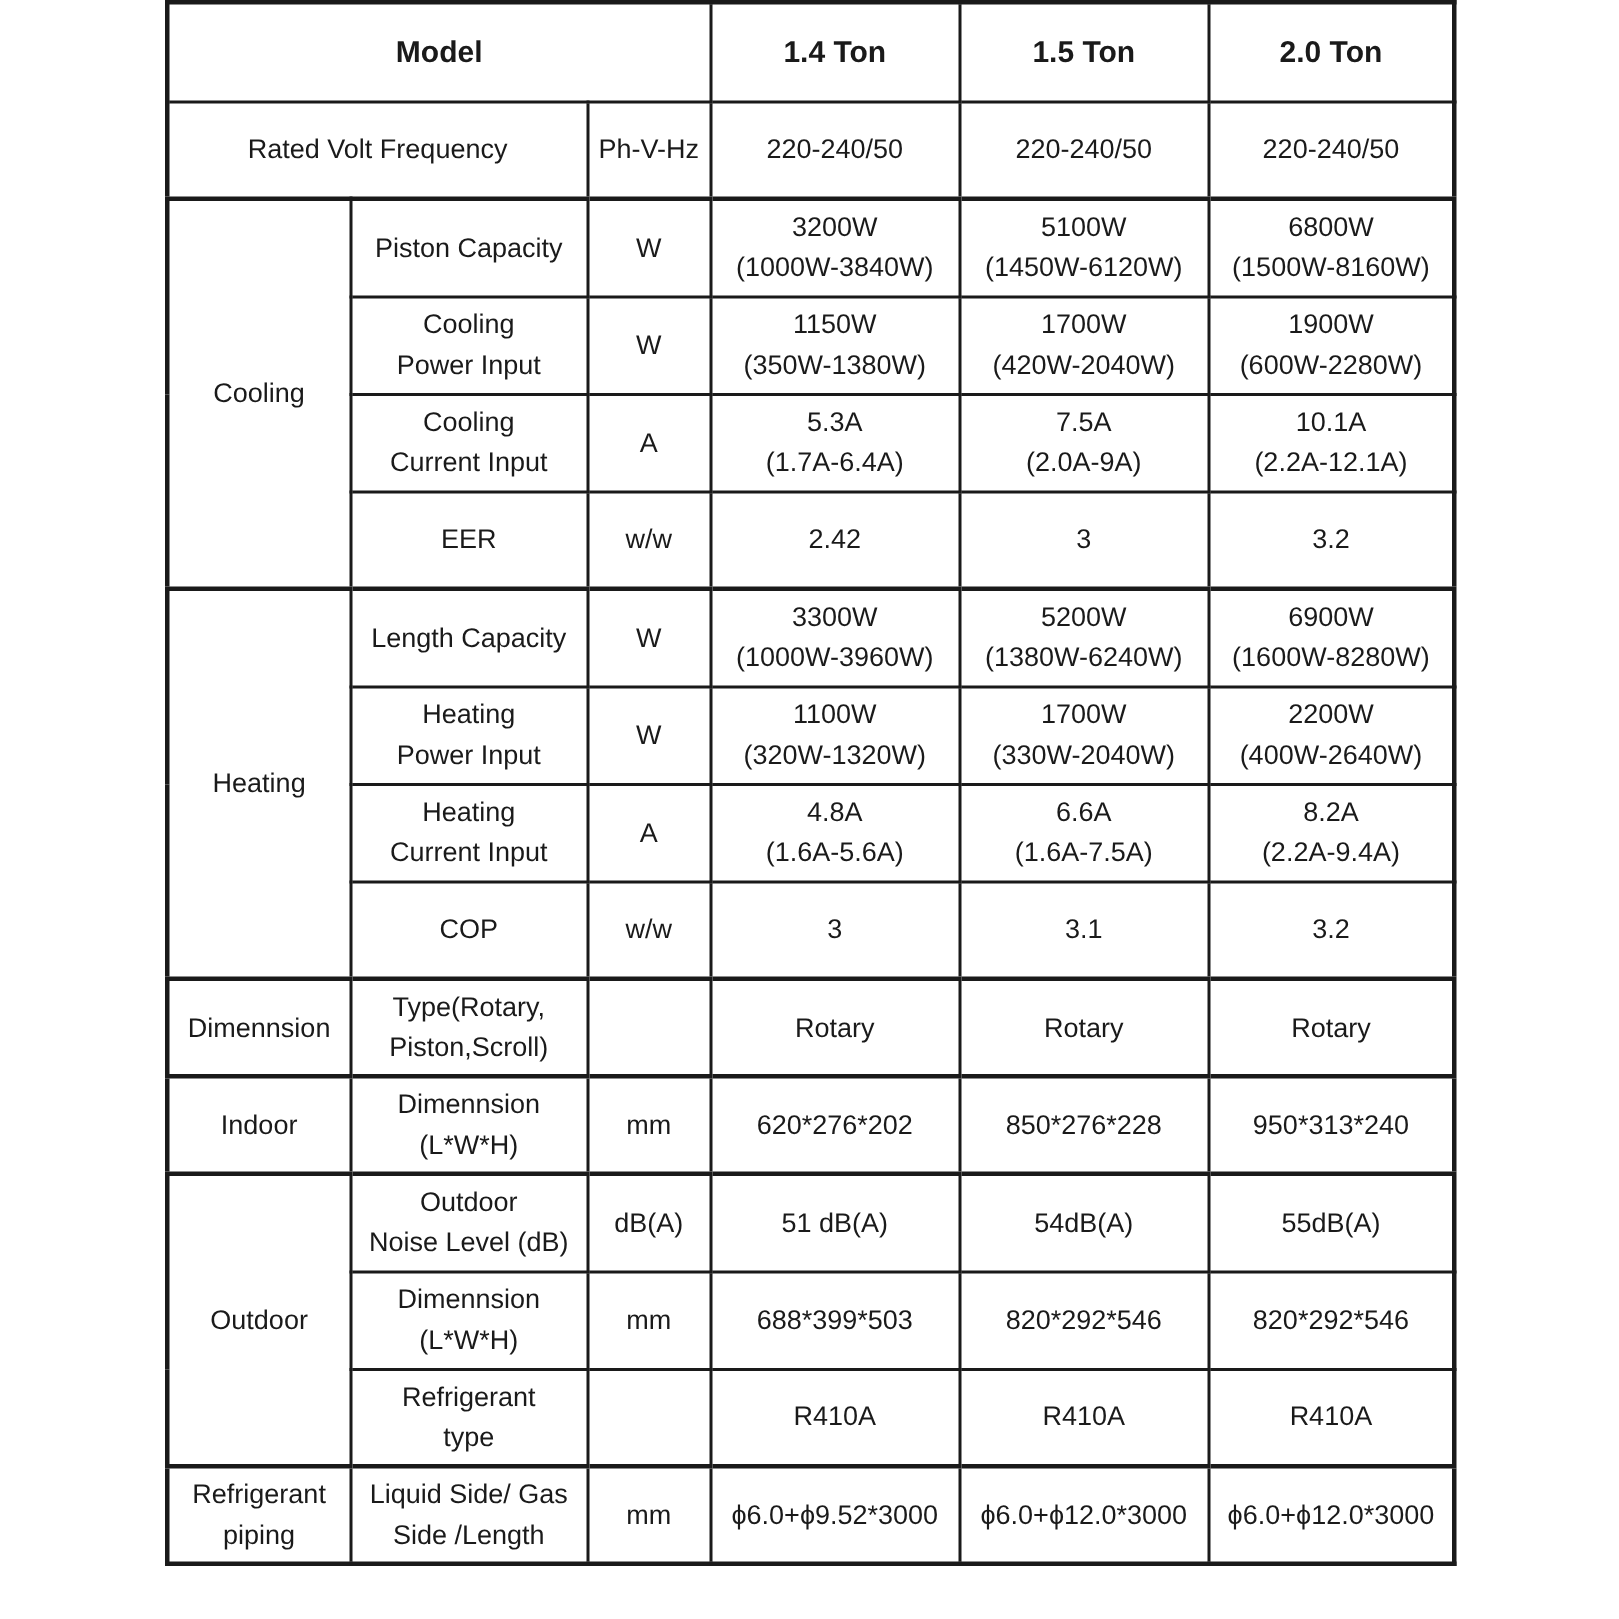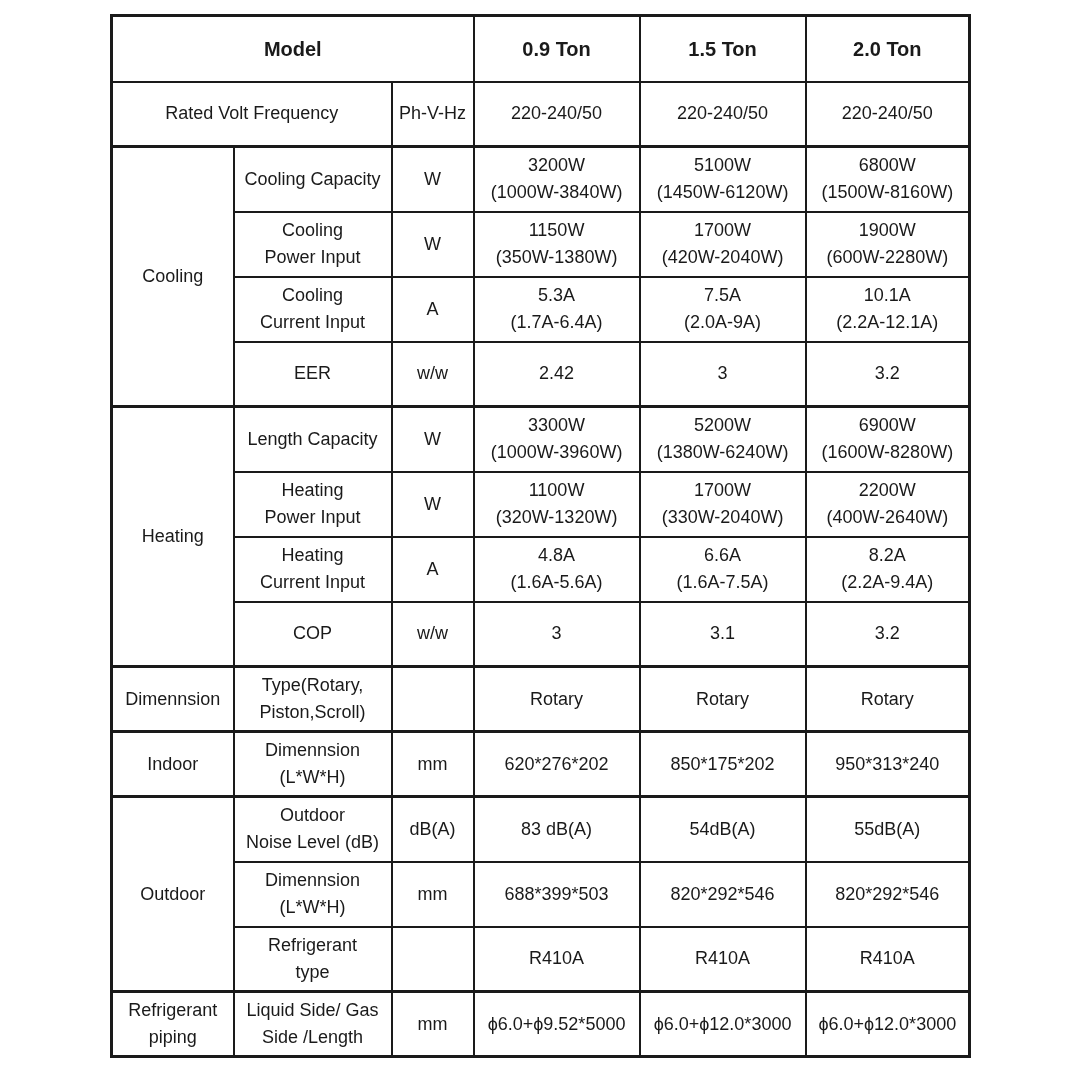--- a/index.html
+++ b/index.html
@@ -7,21 +7,21 @@
     padding: 0;
     background: #ffffff;
     width: 1079px;
     height: 1079px;
     font-family: "Liberation Sans", sans-serif;
     color: #1a1a1a;
   }
   .spec-wrap {
     position: absolute;
     left: 110px;
-    top: 14px;
+    top: 0;
     width: 768px;
   }
   table.spec {
     border-collapse: collapse;
     table-layout: fixed;
     width: 858px;
     border: 3px solid #1a1a1a;
   }
   td {
     border: 2px solid #1a1a1a;
@@ -52,36 +52,36 @@
         <col style="width:158px">
         <col style="width:82px">
     <col style="width:166px">
         <col style="width:166px">
         <col style="width:164px">
   </colgroup>
 
   <tbody>
         <tr class="hdr">
     <td colspan="3">Model</td>
-    <td>0.9 Ton</td>
+    <td>1.4 Ton</td>
     <td>1.5 Ton</td>
     <td>2.0 Ton</td>
   </tr>
 
   <tr class="sec">
     <td colspan="2">Rated Volt Frequency</td>
     <td>Ph-V-Hz</td>
     <td>220-240/50</td>
     <td>220-240/50</td>
     <td>220-240/50</td>
   </tr>
 
   <tr>
     <td rowspan="4" class="sec-b">Cooling</td>
-    <td>Cooling Capacity</td>
+    <td>Piston Capacity</td>
     <td>W</td>
     <td>3200W
 (1000W-3840W)</td>
     <td>5100W
 (1450W-6120W)</td>
     <td>6800W
 (1500W-8160W)</td>
   </tr>
   <tr>
     <td>Cooling
@@ -163,30 +163,30 @@
     <td>Rotary</td>
     <td>Rotary</td>
   </tr>
 
   <tr class="sec">
     <td>Indoor</td>
     <td>Dimennsion
 (L*W*H)</td>
     <td>mm</td>
     <td>620*276*202</td>
-    <td>850*175*202</td>
+    <td>850*276*228</td>
     <td>950*313*240</td>
   </tr>
 
   <tr>
     <td rowspan="3" class="sec-b">Outdoor</td>
     <td>Outdoor
 Noise Level (dB)</td>
     <td>dB(A)</td>
-    <td>83 dB(A)</td>
+    <td>51 dB(A)</td>
     <td>54dB(A)</td>
     <td>55dB(A)</td>
   </tr>
   <tr>
     <td>Dimennsion
 (L*W*H)</td>
     <td>mm</td>
     <td>688*399*503</td>
     <td>820*292*546</td>
     <td>820*292*546</td>
@@ -199,19 +199,19 @@
     <td>R410A</td>
     <td>R410A</td>
   </tr>
 
   <tr>
     <td>Refrigerant
 piping</td>
     <td>Liquid Side/ Gas
 Side /Length</td>
     <td>mm</td>
-    <td>ϕ6.0+ϕ9.52*5000</td>
+    <td>ϕ6.0+ϕ9.52*3000</td>
     <td>ϕ6.0+ϕ12.0*3000</td>
     <td>ϕ6.0+ϕ12.0*3000</td>
   </tr>
 </tbody>
     </table>
 </div>
 
 </body></html>

